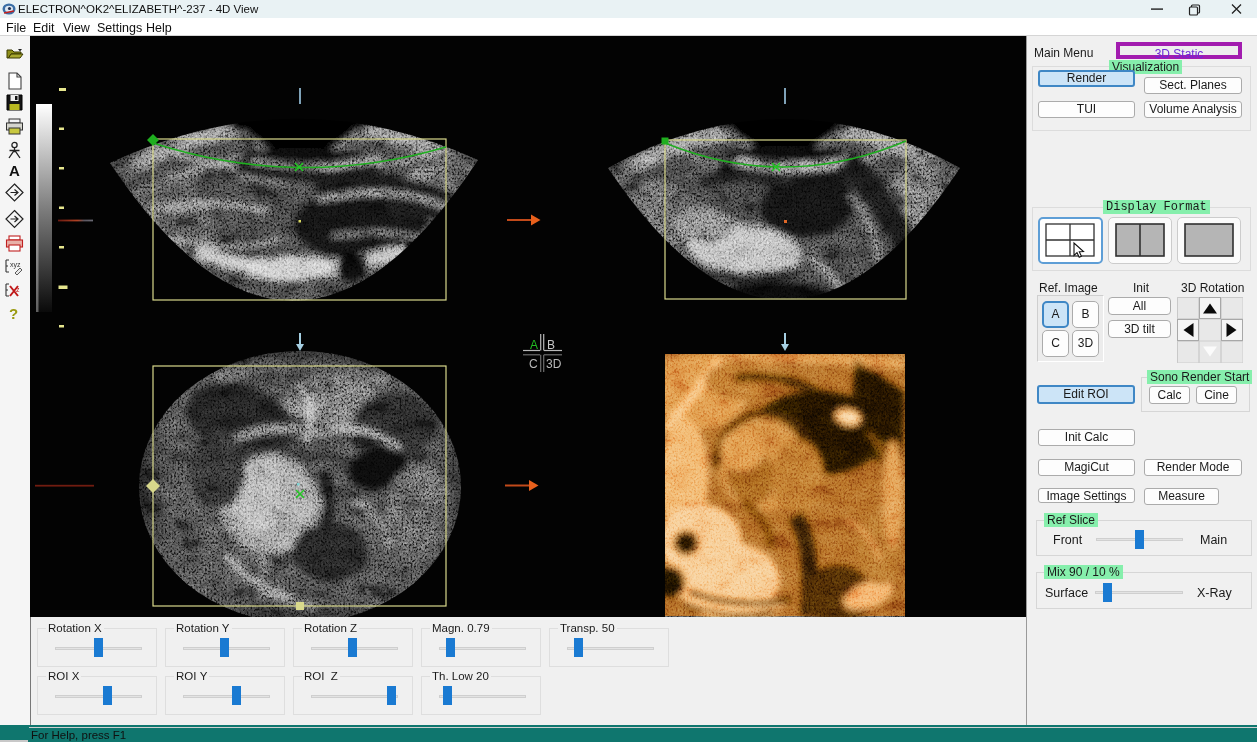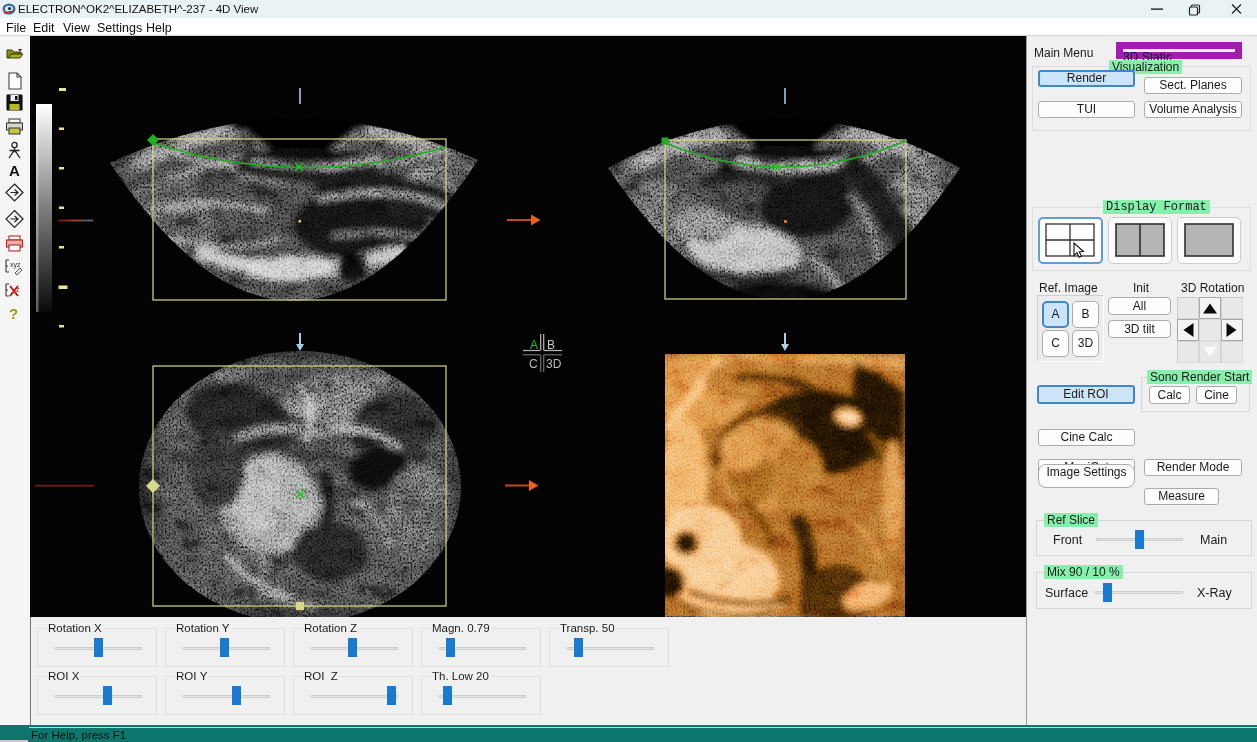--- a/index.html
+++ b/index.html
@@ -395,21 +395,21 @@
     <text x="547" y="349" fill="#c8c8c8">B</text>
     <text x="529" y="368" fill="#b9b9b9">C</text>
     <text x="546" y="368" fill="#b9b9b9">3D</text>
   </g>
   </svg>
   </div>
   <div id="bpanel"></div>
   <div id="rpanel"></div>
 
   <span class="rlabel" style="left:1034px;top:46px;">Main Menu</span>
-  <div style="position:absolute;left:1116px;top:42px;width:126px;height:17px;border:7px solid #a21caf;background:#eeeeee;font-size:12px;color:#0f172a;line-height:16px;">3D Static</div>
+  <div style="position:absolute;left:1116px;top:42px;width:126px;height:17px;border:4px solid #a21caf;background:#eeeeee;text-align:center;font-size:12px;color:#6d28d9;line-height:16px;">3D Static</div>
   <div class="grp" style="left:1032px;top:66px;width:219px;height:65px;"></div>
   <div class="grplab" style="left:1109px;top:60px;">Visualization</div>
   <div class="btn sel" style="left:1038px;top:70px;width:97px;height:17px;line-height:13px;">Render</div>
   <div class="btn" style="left:1144px;top:77px;width:98px;height:17px;">Sect. Planes</div>
   <div class="btn" style="left:1038px;top:101px;width:97px;height:17px;">TUI</div>
   <div class="btn" style="left:1144px;top:101px;width:98px;height:17px;">Volume Analysis</div>
   <div class="grp" style="left:1032px;top:207px;width:219px;height:64px;"></div>
   <div class="grplab" style="left:1103px;top:200px;font-family:Liberation Mono, monospace;">Display Format</div>
 
   <div style="position:absolute;left:1038px;top:217px;width:65px;height:47px;border:2px solid #5e9ed6;border-radius:5px;background:#ffffff;">
@@ -466,24 +466,24 @@
     <path d="M33 6.5 L40 16.5 L26 16.5 Z" fill="#0a0a0a"></path>
     <path d="M6.5 33 L16.5 26 L16.5 40 Z" fill="#0a0a0a"></path>
     <path d="M59.5 33 L49.5 26 L49.5 40 Z" fill="#0a0a0a"></path>
     <path d="M33 59.5 L26 49.5 L40 49.5 Z" fill="#fbfbfb"></path>
   </svg>
   <div class="grp" style="left:1141px;top:377px;width:109px;height:35px;border-color:#d6d6d6;"></div>
   <div class="grplab" style="left:1147px;top:370px;">Sono Render Start</div>
   <div class="btn sel" style="left:1037px;top:385px;width:98px;height:19px;line-height:14px;">Edit ROI</div>
   <div class="btn" style="left:1149px;top:386px;width:41px;height:18px;line-height:16px;">Calc</div>
   <div class="btn" style="left:1196px;top:386px;width:41px;height:18px;line-height:16px;">Cine</div>
-  <div class="btn" style="left:1038px;top:429px;width:97px;height:17px;">Cine Calc</div>
+  <div class="btn" style="left:1038px;top:429px;width:97px;height:17px;">Init Calc</div>
   <div class="btn" style="left:1038px;top:459px;width:97px;height:17px;">MagiCut</div>
   <div class="btn" style="left:1144px;top:459px;width:98px;height:17px;">Render Mode</div>
-  <div class="btn" style="left:1038px;top:464px;width:97px;height:24px;border-radius:8px;">Image Settings</div>
+  <div class="btn" style="left:1038px;top:488px;width:97px;height:15px;">Image Settings</div>
   <div class="btn" style="left:1144px;top:488px;width:75px;height:17px;">Measure</div>
 
   <div class="grp" style="left:1036px;top:520px;width:216px;height:36px;border-color:#d6d6d6;"></div>
   <div class="grplab" style="left:1044px;top:513px;">Ref Slice</div>
   <span class="rlabel" style="left:1053px;top:533px;font-size:12.5px;">Front</span>
   <div class="track" style="left:1096px;top:538px;width:87px;"></div>
   <div class="thumb" style="left:1135px;top:530px;"></div>
   <span class="rlabel" style="left:1200px;top:533px;font-size:12.5px;">Main</span>
 
   <div class="grp" style="left:1036px;top:572px;width:216px;height:37px;border-color:#d6d6d6;"></div>

